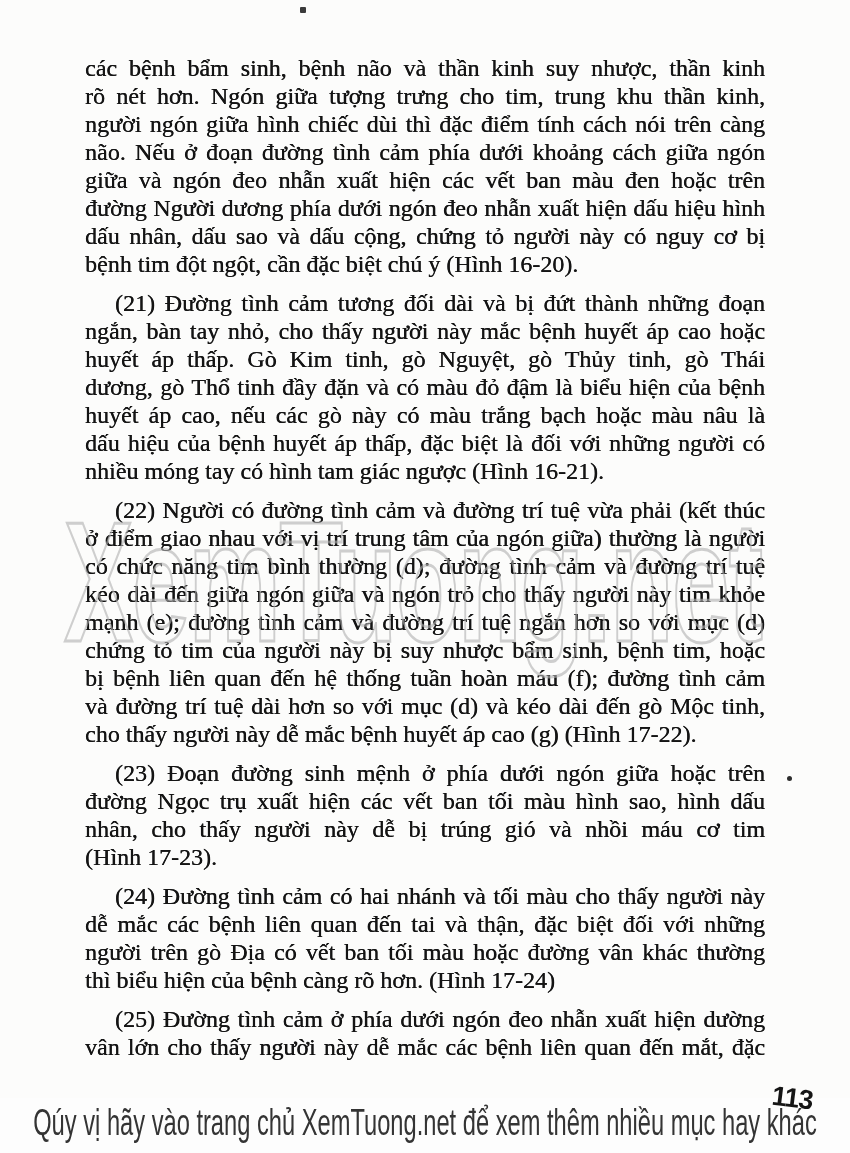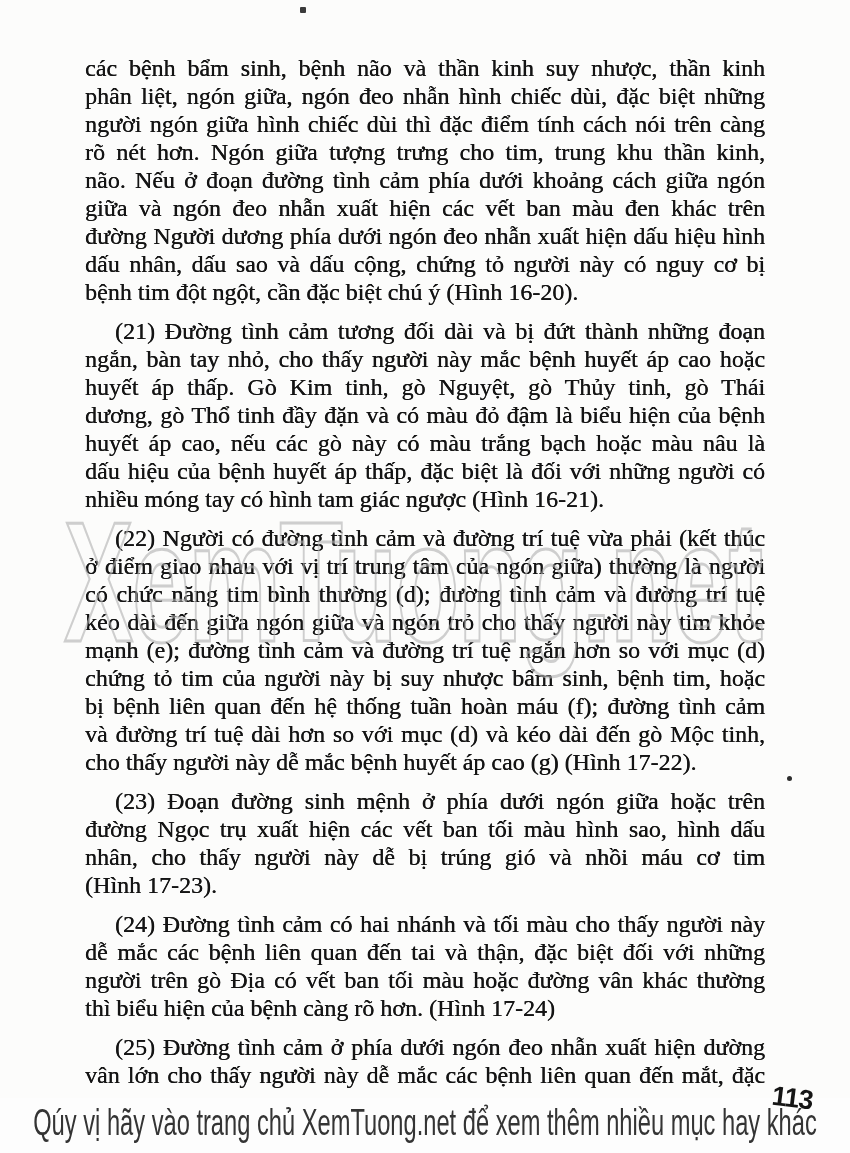--- a/index.html
+++ b/index.html
@@ -117,25 +117,24 @@
 </head>
 <body>
 
 <div class="page">
 
   <div class="speck-top"></div>
 
   <div class="text-block">
       <div class="para">
         <div class="line">các bệnh bẩm sinh, bệnh não và thần kinh suy nhược, thần kinh</div>
-        <div class="line">phân liệt, ngón giữa, ngón đeo nhẫn hình chiếc dùi, đặc biệt những</div>
+        <div class="line">rõ nét hơn. Ngón giữa tượng trưng cho tim, trung khu thần kinh,</div>
         <div class="line">người ngón giữa hình chiếc dùi thì đặc điểm tính cách nói trên càng</div>
-        <div class="line">rõ nét hơn. Ngón giữa tượng trưng cho tim, trung khu thần kinh,</div>
         <div class="line">não. Nếu ở đoạn đường tình cảm phía dưới khoảng cách giữa ngón</div>
-        <div class="line">giữa và ngón đeo nhẫn xuất hiện các vết ban màu đen khác trên</div>
+        <div class="line">giữa và ngón đeo nhẫn xuất hiện các vết ban màu đen hoặc trên</div>
         <div class="line">đường Người dương phía dưới ngón đeo nhẫn xuất hiện dấu hiệu hình</div>
         <div class="line">dấu nhân, dấu sao và dấu cộng, chứng tỏ người này có nguy cơ bị</div>
         <div class="line lastline">bệnh tim đột ngột, cần đặc biệt chú ý (Hình 16-20).</div>
       </div>
       <div class="para">
         <div class="line indent">(21) Đường tình cảm tương đối dài và bị đứt thành những đoạn</div>
         <div class="line">ngắn, bàn tay nhỏ, cho thấy người này mắc bệnh huyết áp cao hoặc</div>
         <div class="line">huyết áp thấp. Gò Kim tinh, gò Nguyệt, gò Thủy tinh, gò Thái</div>
         <div class="line">dương, gò Thổ tinh đầy đặn và có màu đỏ đậm là biểu hiện của bệnh</div>
         <div class="line">huyết áp cao, nếu các gò này có màu trắng bạch hoặc màu nâu là</div>

